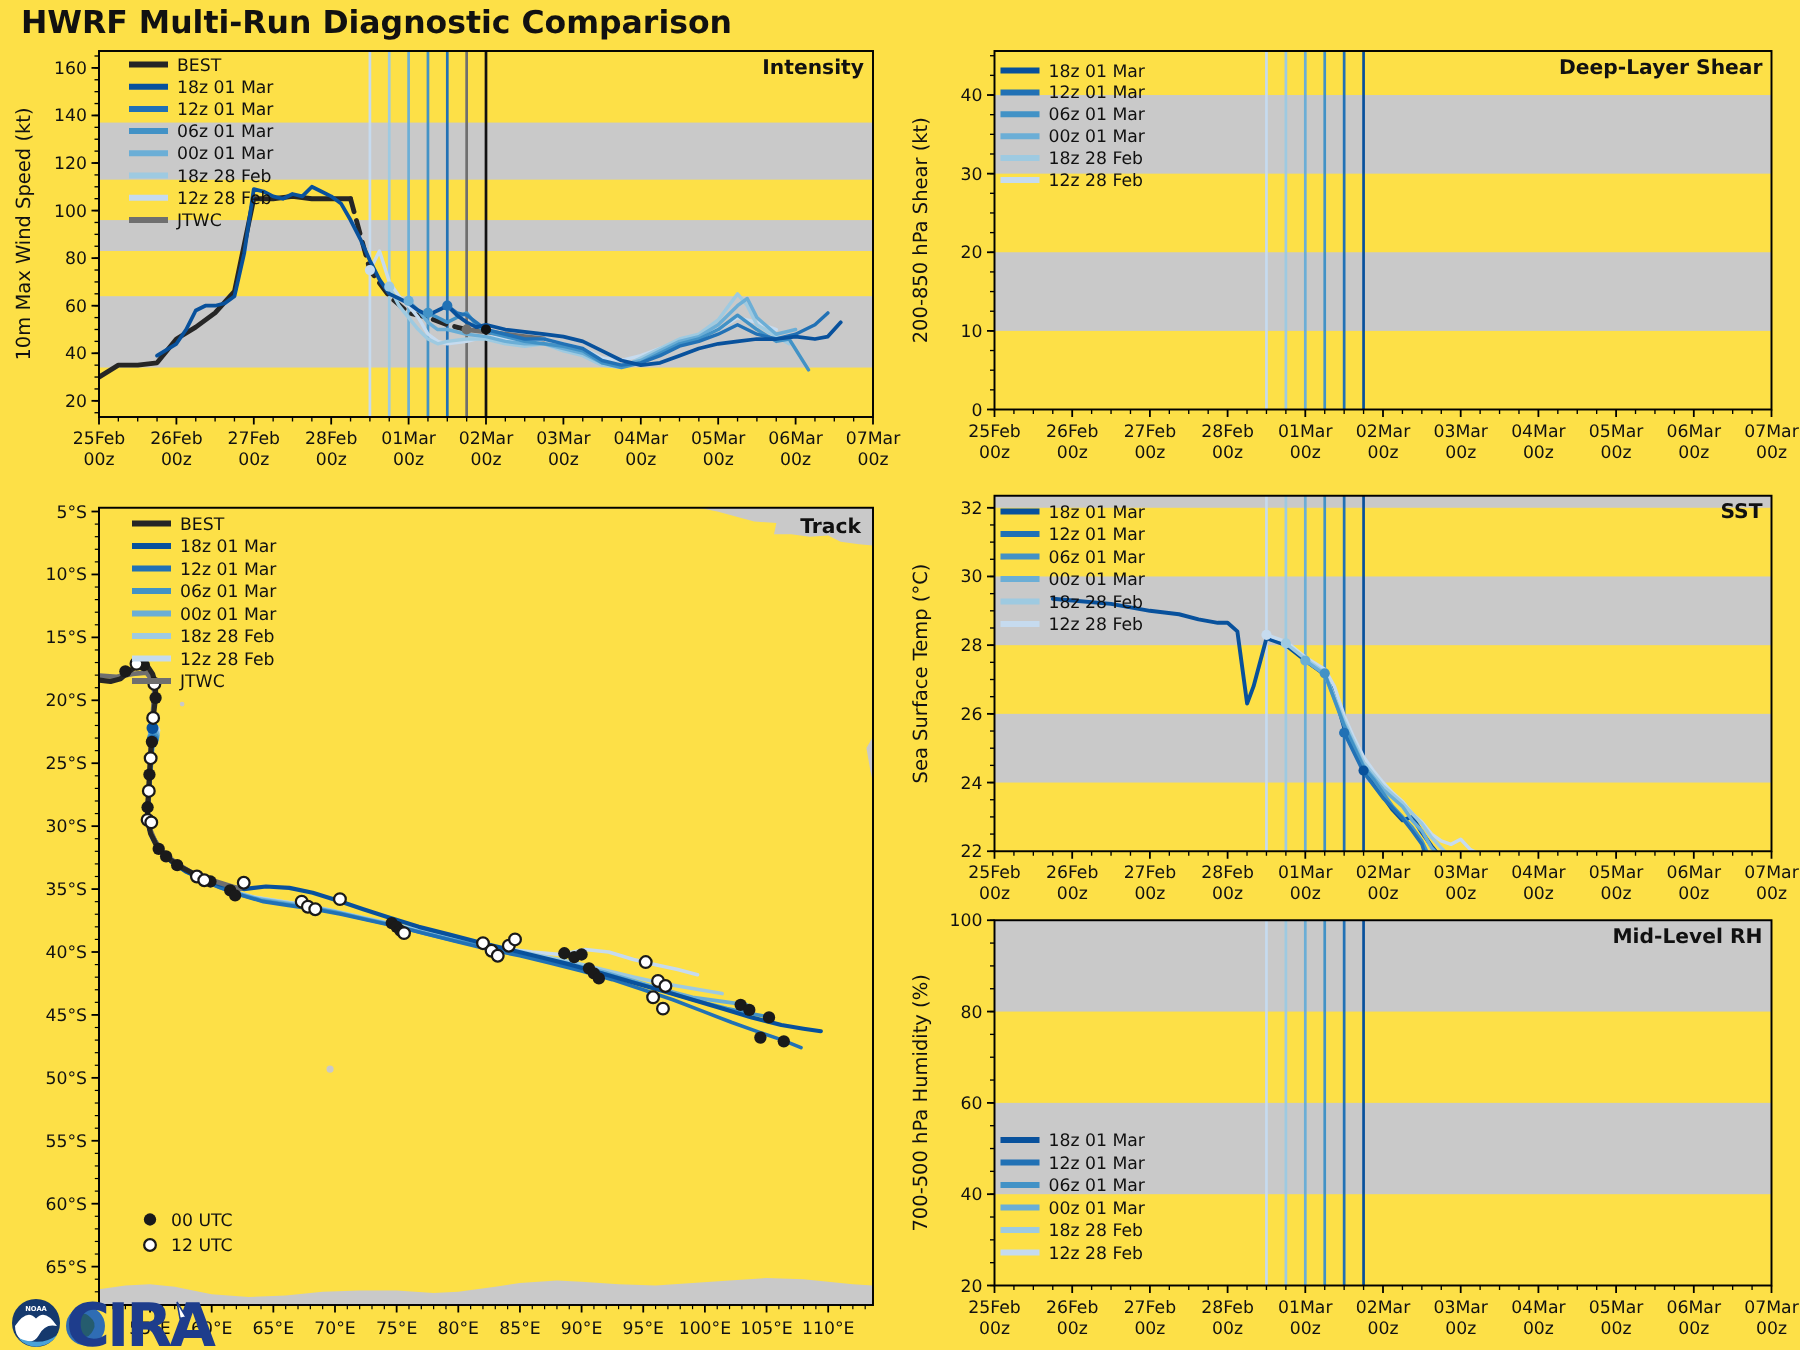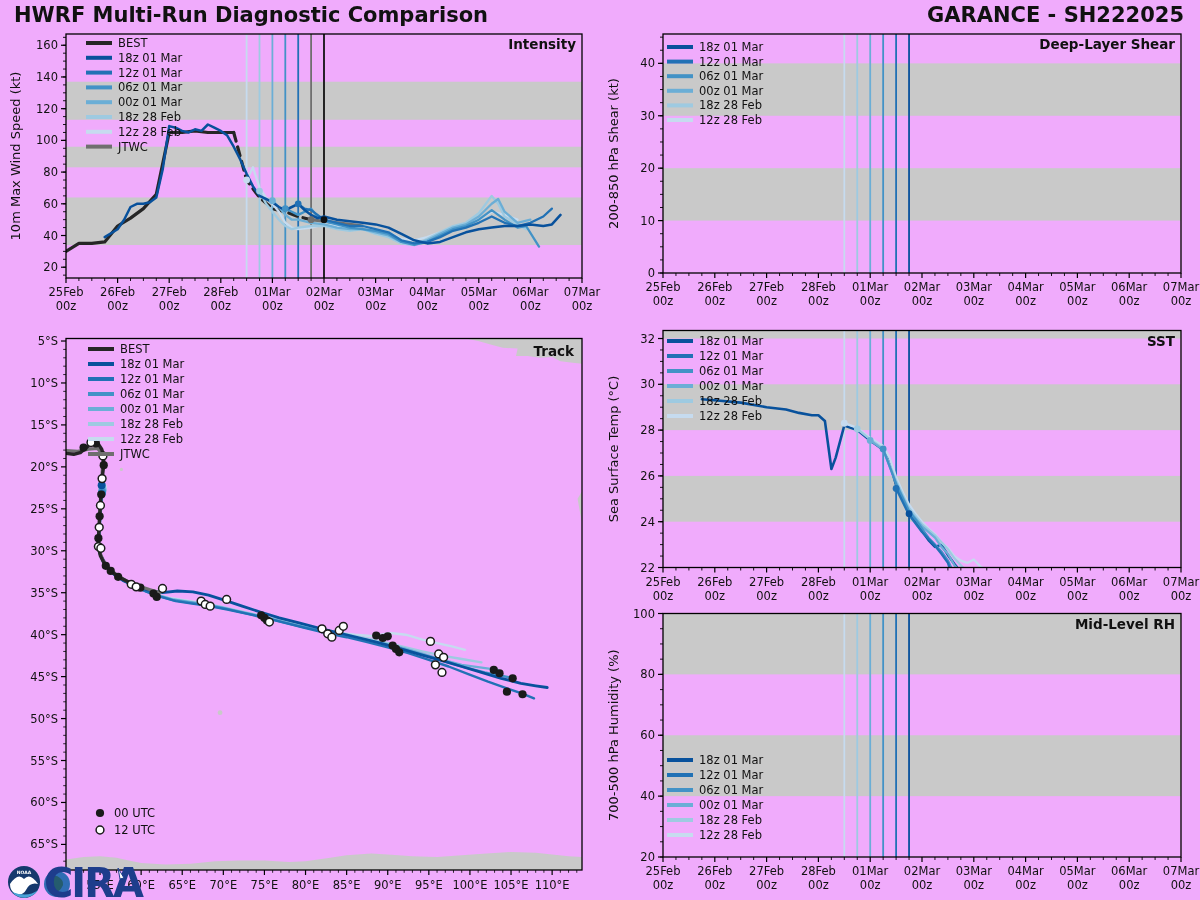--- a/index.html
+++ b/index.html
@@ -1,27 +1,26 @@
 <!DOCTYPE html>
 <html><head>
 <meta charset="utf-8">
 <style>
   html,body{margin:0;padding:0;background:#ffffff;}
-  #fig{position:relative;width:1200px;height:900px;background:#f0abfc;font-family:"DejaVu Sans","Liberation Sans",sans-serif;overflow:hidden;}
+  #fig{position:relative;width:1200px;height:900px;background:#fde047;font-family:"DejaVu Sans","Liberation Sans",sans-serif;overflow:hidden;}
   .maintitle{position:absolute;top:3px;left:14px;font-size:21px;font-weight:700;color:#111;}
   .stormtitle{position:absolute;top:3px;right:16px;font-size:21px;font-weight:700;color:#111;}
   svg{position:absolute;top:0;left:0;}
   svg text{font-family:"DejaVu Sans","Liberation Sans",sans-serif;}
 </style>
 </head>
 <body>
 
 <div id="fig">
   <div class="maintitle">HWRF Multi-Run Diagnostic Comparison</div>
-  <div class="stormtitle">GARANCE - SH222025</div>
   <svg id="chart" width="1200" height="900">
       <g>
         <clipPath id="intensity-clip">
           <rect x="66" y="34" width="516" height="244"></rect>
         </clipPath>
         <rect x="66" y="197.45938921377518" width="516" height="47.56335282651071" fill="#c9c9c9"></rect>
         <rect x="66" y="146.72514619883043" width="516" height="20.61078622482131" fill="#c9c9c9"></rect>
         <rect x="66" y="81.72189733593243" width="516" height="38.05068226120858" fill="#c9c9c9"></rect>
         <line x1="246.6" x2="246.6" y1="34" y2="278" stroke="#c6dbef" stroke-width="1.8"></line>
         <line x1="259.5" x2="259.5" y1="34" y2="278" stroke="#9ecae1" stroke-width="1.8"></line>

